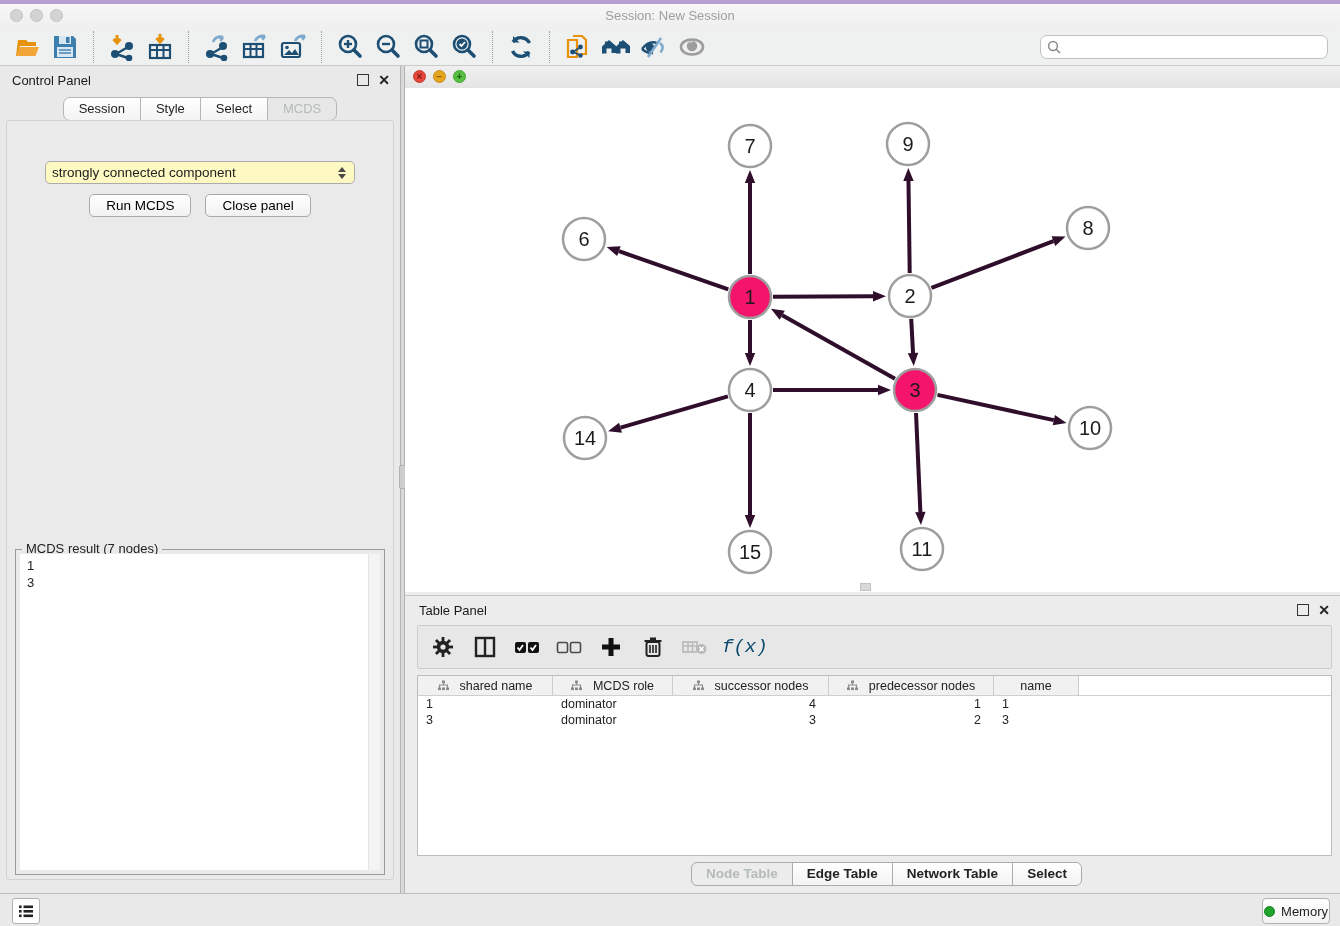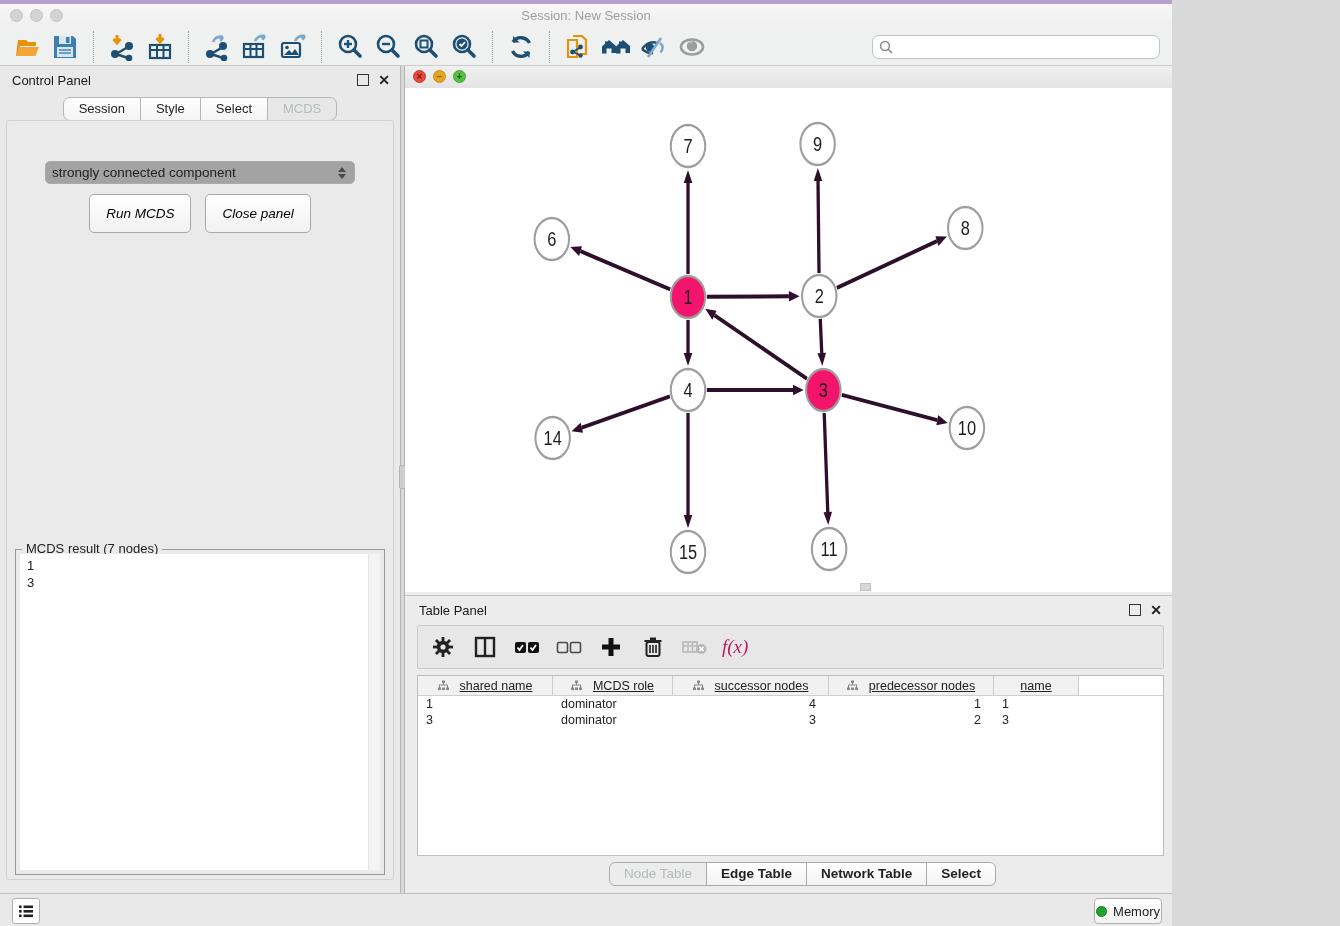--- a/index.html
+++ b/index.html
@@ -1,16 +1,16 @@
 <!DOCTYPE html>
 <html><head>
 <meta charset="utf-8">
 <style>
   html,body{margin:0;padding:0;background:#d9d9d9;}
-  .app{position:relative;width:1172px;height:926px;background:#ececec;font-family:"Liberation Sans",sans-serif;font-size:13px;color:#222;overflow:hidden;}
+  .app{position:relative;width:1340px;height:926px;background:#ececec;font-family:"Liberation Sans",sans-serif;font-size:13px;color:#222;overflow:hidden;}
   
   .purple-strip{position:absolute;top:0;left:0;right:0;height:4px;background:#b7a0cf;}
   .titlebar{position:absolute;top:4px;left:0;right:0;height:24px;background:linear-gradient(#f7f7f7,#efefef);border-bottom:1px solid #d6d6d6;}
   .tl-dots{position:absolute;left:10px;top:5px;display:flex;gap:7px;}
   .tl-dot{width:13px;height:13px;border-radius:50%;background:#d3d3d3;border:1px solid #c2c2c2;box-sizing:border-box;}
   .title-text{position:absolute;left:0;right:0;top:4px;text-align:center;color:#9e9e9e;}
   
   .toolbar{position:absolute;top:28px;left:0;right:0;height:38px;background:#eff1f0;border-bottom:1px solid #cccccc;display:flex;align-items:center;padding:0 8px;box-sizing:border-box;}
   .tbtn{width:32px;height:32px;display:flex;align-items:center;justify-content:center;margin:0 3px;border-radius:4px;}
   .tsep{width:0;height:32px;border-left:1px dotted #9f9f9f;margin:0 9px;}
@@ -23,28 +23,28 @@
   .cp-header{position:absolute;top:4px;left:12px;right:10px;height:20px;display:flex;align-items:center;justify-content:space-between;}
   .panel-title{font-size:13px;color:#1a1a1a;}
   .win-ctrls{display:flex;gap:9px;align-items:center;}
   .cp-tabs{position:absolute;top:31px;left:0;right:0;display:flex;justify-content:center;}
   .cp-tab{background:linear-gradient(#ffffff,#f4f4f4);border:1px solid #b6b6b6;margin-left:-1px;padding:3px 15px 4px;font-size:13px;cursor:default;}
   .cp-tab:first-child{border-radius:7px 0 0 7px;margin-left:0;}
   .cp-tab:last-child{border-radius:0 7px 7px 0;}
   .cp-tab.active{background:#e7e7e7;color:#b4bbbb;}
   .cp-body{position:absolute;top:54px;left:6px;right:6px;bottom:14px;background:#eaeaea;border:1px solid #d2d2d2;border-radius:3px;}
   .opt-label{text-align:center;margin-top:16px;font-size:13.5px;}
-  .dropdown{position:absolute;left:38px;right:38px;top:40px;height:23px;background:#a3a3a3;border:1px solid #ababab;border-radius:5px;display:flex;align-items:center;padding:0 6px;box-sizing:border-box;}
+  .dropdown{position:absolute;left:38px;right:38px;top:40px;height:23px;background:#fef9c3;border:1px solid #ababab;border-radius:5px;display:flex;align-items:center;padding:0 6px;box-sizing:border-box;}
   .dd-value{flex:1;font-size:13.5px;}
   .dd-arrows{display:flex;flex-direction:column;align-items:center;gap:2px;margin-right:2px;}
   .dd-arrows i{display:block;width:0;height:0;border-left:4px solid transparent;border-right:4px solid transparent;}
   .dd-up{border-bottom:5px solid #4a4a4a;}
   .dd-down{border-top:5px solid #4a4a4a;}
   .cp-buttons{position:absolute;top:73px;left:0;right:0;display:flex;justify-content:center;gap:14px;}
-  .btn{background:linear-gradient(#ffffff,#f1f1f1);border:1px solid #a9a9a9;border-radius:5px;padding:11px 16px;font-size:13.5px;font-style:italic;}
+  .btn{background:linear-gradient(#ffffff,#f1f1f1);border:1px solid #a9a9a9;border-radius:5px;padding:3px 16px;font-size:13.5px;}
   .groupbox{position:absolute;left:8px;right:8px;top:428px;bottom:4px;border:1px solid #9a9a9a;}
   .group-legend{position:absolute;top:-9px;left:6px;background:#eaeaea;padding:0 4px;font-size:13px;}
   .result-area{position:absolute;inset:4px;background:#fff;display:flex;}
   .result-text{flex:1;margin:0;padding:3px 0 0 7px;font:13px "Liberation Sans",sans-serif;line-height:17px;white-space:pre;}
   .result-scroll{width:11px;background:#f4f4f4;border-left:1px solid #e4e4e4;}
   
   .v-splitter{position:absolute;left:400px;top:0;width:5px;bottom:0;background:#d9d9d9;border-left:1px solid #b3b3b3;border-right:1px solid #b3b3b3;box-sizing:border-box;}
   .v-handle{position:absolute;left:-2px;top:399px;width:8px;height:22px;background:#cdcdcd;border:1px solid #b3b3b3;border-radius:2px;}
   
   .net-window{position:absolute;left:405px;right:0;top:0;height:526px;background:#fff;}
@@ -56,32 +56,32 @@
   .tl-green{background:#57c043;border:1px solid #44a233;color:#1d6410;}
   .net-title{position:absolute;left:0;right:0;top:3px;text-align:center;font-size:13px;color:#111;}
   .net-canvas{position:absolute;top:22px;left:0;right:0;bottom:0;background:#fff;}
   .net-canvas svg{position:absolute;inset:0;}
   .canvas-handle{position:absolute;bottom:1px;left:455px;width:9px;height:6px;background:#d9d9d9;border:1px solid #c2c2c2;}
   
   .table-panel{position:absolute;left:405px;right:0;top:529px;bottom:0;background:#ececec;border-top:1px solid #c6c6c6;}
   .tp-header{position:absolute;top:5px;left:14px;right:10px;height:18px;display:flex;align-items:center;justify-content:space-between;}
   .tp-toolbar{position:absolute;top:29px;left:12px;right:8px;height:44px;background:#e7e7e7;border:1px solid #cbcbcb;border-radius:2px;display:flex;align-items:center;padding:0 10px;box-sizing:border-box;gap:12px;}
   .tp-tbtn{width:30px;height:30px;display:flex;align-items:center;justify-content:center;}
-  .fx-label{font-family:Liberation Serif, serif;font-style:italic;font-size:19px;color:#be185d;}
+  .fx-label{font-family:Liberation Mono, monospace;font-style:italic;font-size:19px;color:#0c4a6e;}
   .tp-table{position:absolute;top:79px;left:12px;right:8px;bottom:38px;background:#fff;border:1px solid #bdbdbd;overflow:hidden;}
   .t-headrow{display:flex;height:19px;border-bottom:1px solid #cfcfcf;}
-  .t-h{background:#f1f1f1;border-right:1px solid #cccccc;display:flex;align-items:center;justify-content:center;gap:11px;font-size:12.5px;box-sizing:border-box;text-decoration:underline;}
+  .t-h{background:#f1f1f1;border-right:1px solid #cccccc;display:flex;align-items:center;justify-content:center;gap:11px;font-size:12.5px;box-sizing:border-box;}
   .t-row{display:flex;height:16px;}
   .t-c{font-size:12.5px;box-sizing:border-box;padding:1px 8px 0;overflow:hidden;white-space:nowrap;}
   .al-r{text-align:right;padding-right:13px;}
   .tp-tabs{position:absolute;bottom:8px;left:0;right:0;display:flex;justify-content:center;}
   .tp-tab{background:linear-gradient(#ffffff,#f3f3f3);border:1px solid #ababab;margin-left:-1px;padding:3px 14px 4px;font-size:13.5px;font-weight:bold;color:#222;}
   .tp-tab:first-child{border-radius:6px 0 0 6px;margin-left:0;}
   .tp-tab:last-child{border-radius:0 6px 6px 0;}
-  .tp-tab.active{color:#b4bbbb;background:#ececec;font-weight:normal;margin-left:28px;}
+  .tp-tab.active{color:#b4bbbb;background:#ececec;font-weight:bold;margin-left:28px;}
   
   .statusbar{position:absolute;left:0;right:0;bottom:0;height:32px;background:#e9e9e9;border-top:1px solid #bfbfbf;}
   .sb-left-btn{position:absolute;left:12px;top:4px;width:26px;height:24px;background:#fff;border:1px solid #b1b1b1;border-radius:3px;display:flex;align-items:center;justify-content:center;}
   .memory-btn{position:absolute;right:10px;top:4px;height:24px;background:linear-gradient(#ffffff,#f2f2f2);border:1px solid #b1b1b1;border-radius:4px;display:flex;align-items:center;gap:6px;padding:0 1px;font-size:13px;}
   .mem-dot{width:11px;height:11px;border-radius:50%;background:#1fa32a;border:1px solid #148220;box-sizing:border-box;}
   .wc-float{width:10px;height:10px;border:1.6px solid #333;background:transparent;display:inline-block;}
   .wc-close{font-size:14px;font-weight:bold;color:#222;line-height:10px;}
 </style>
 </head>
 <body>

